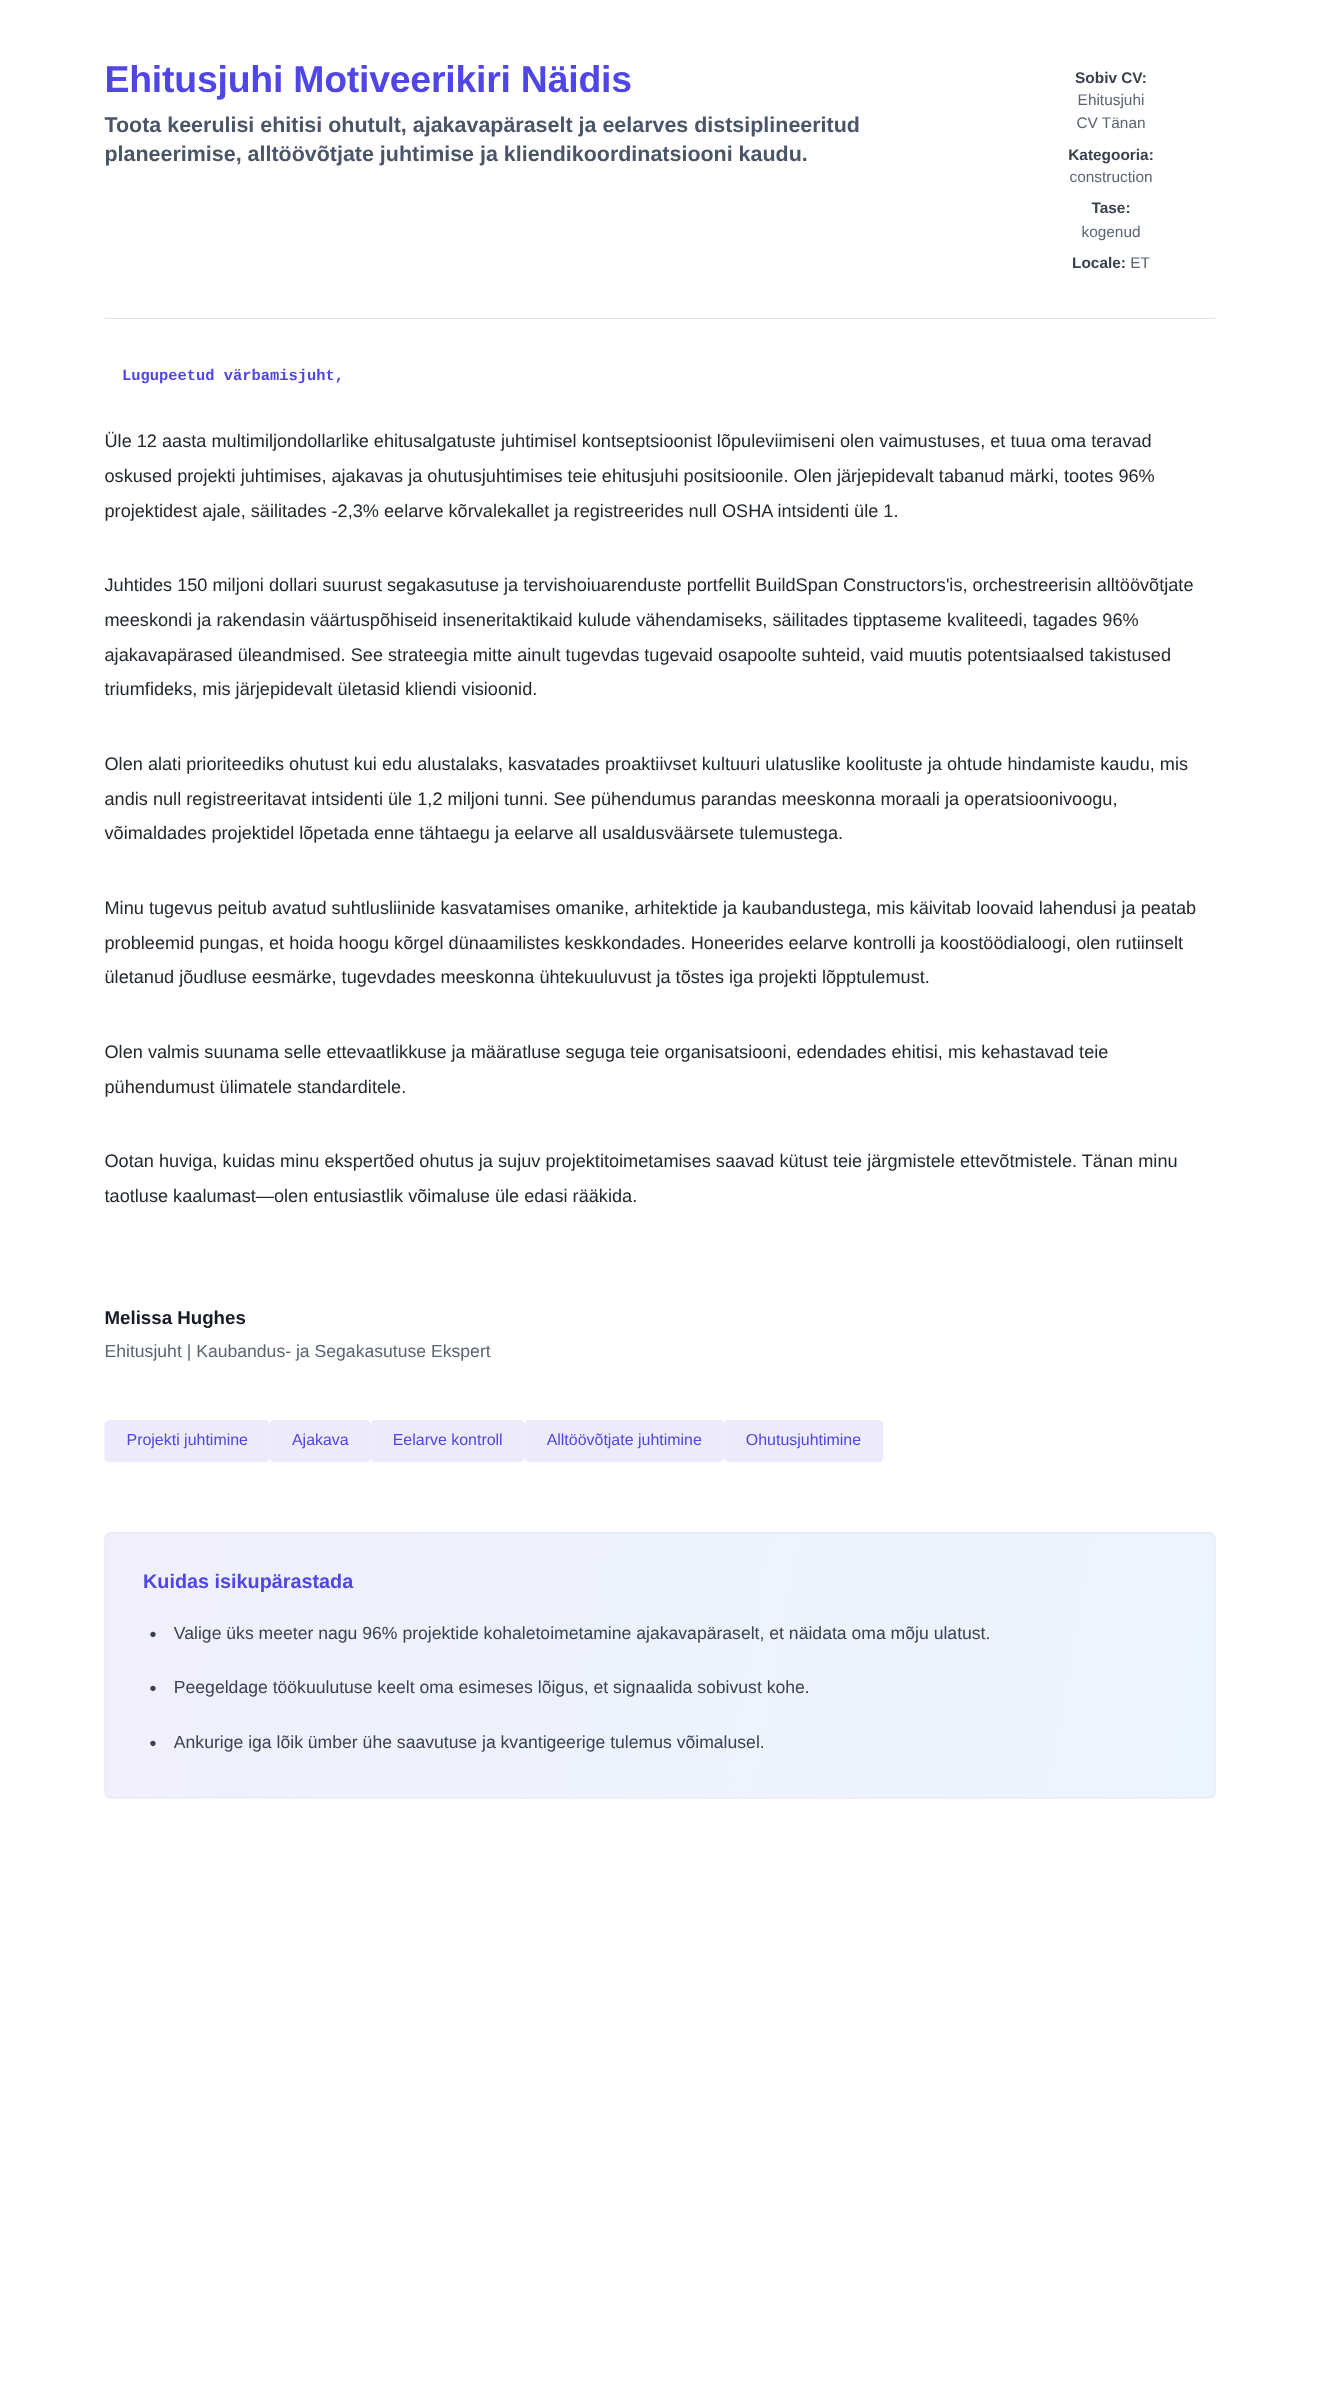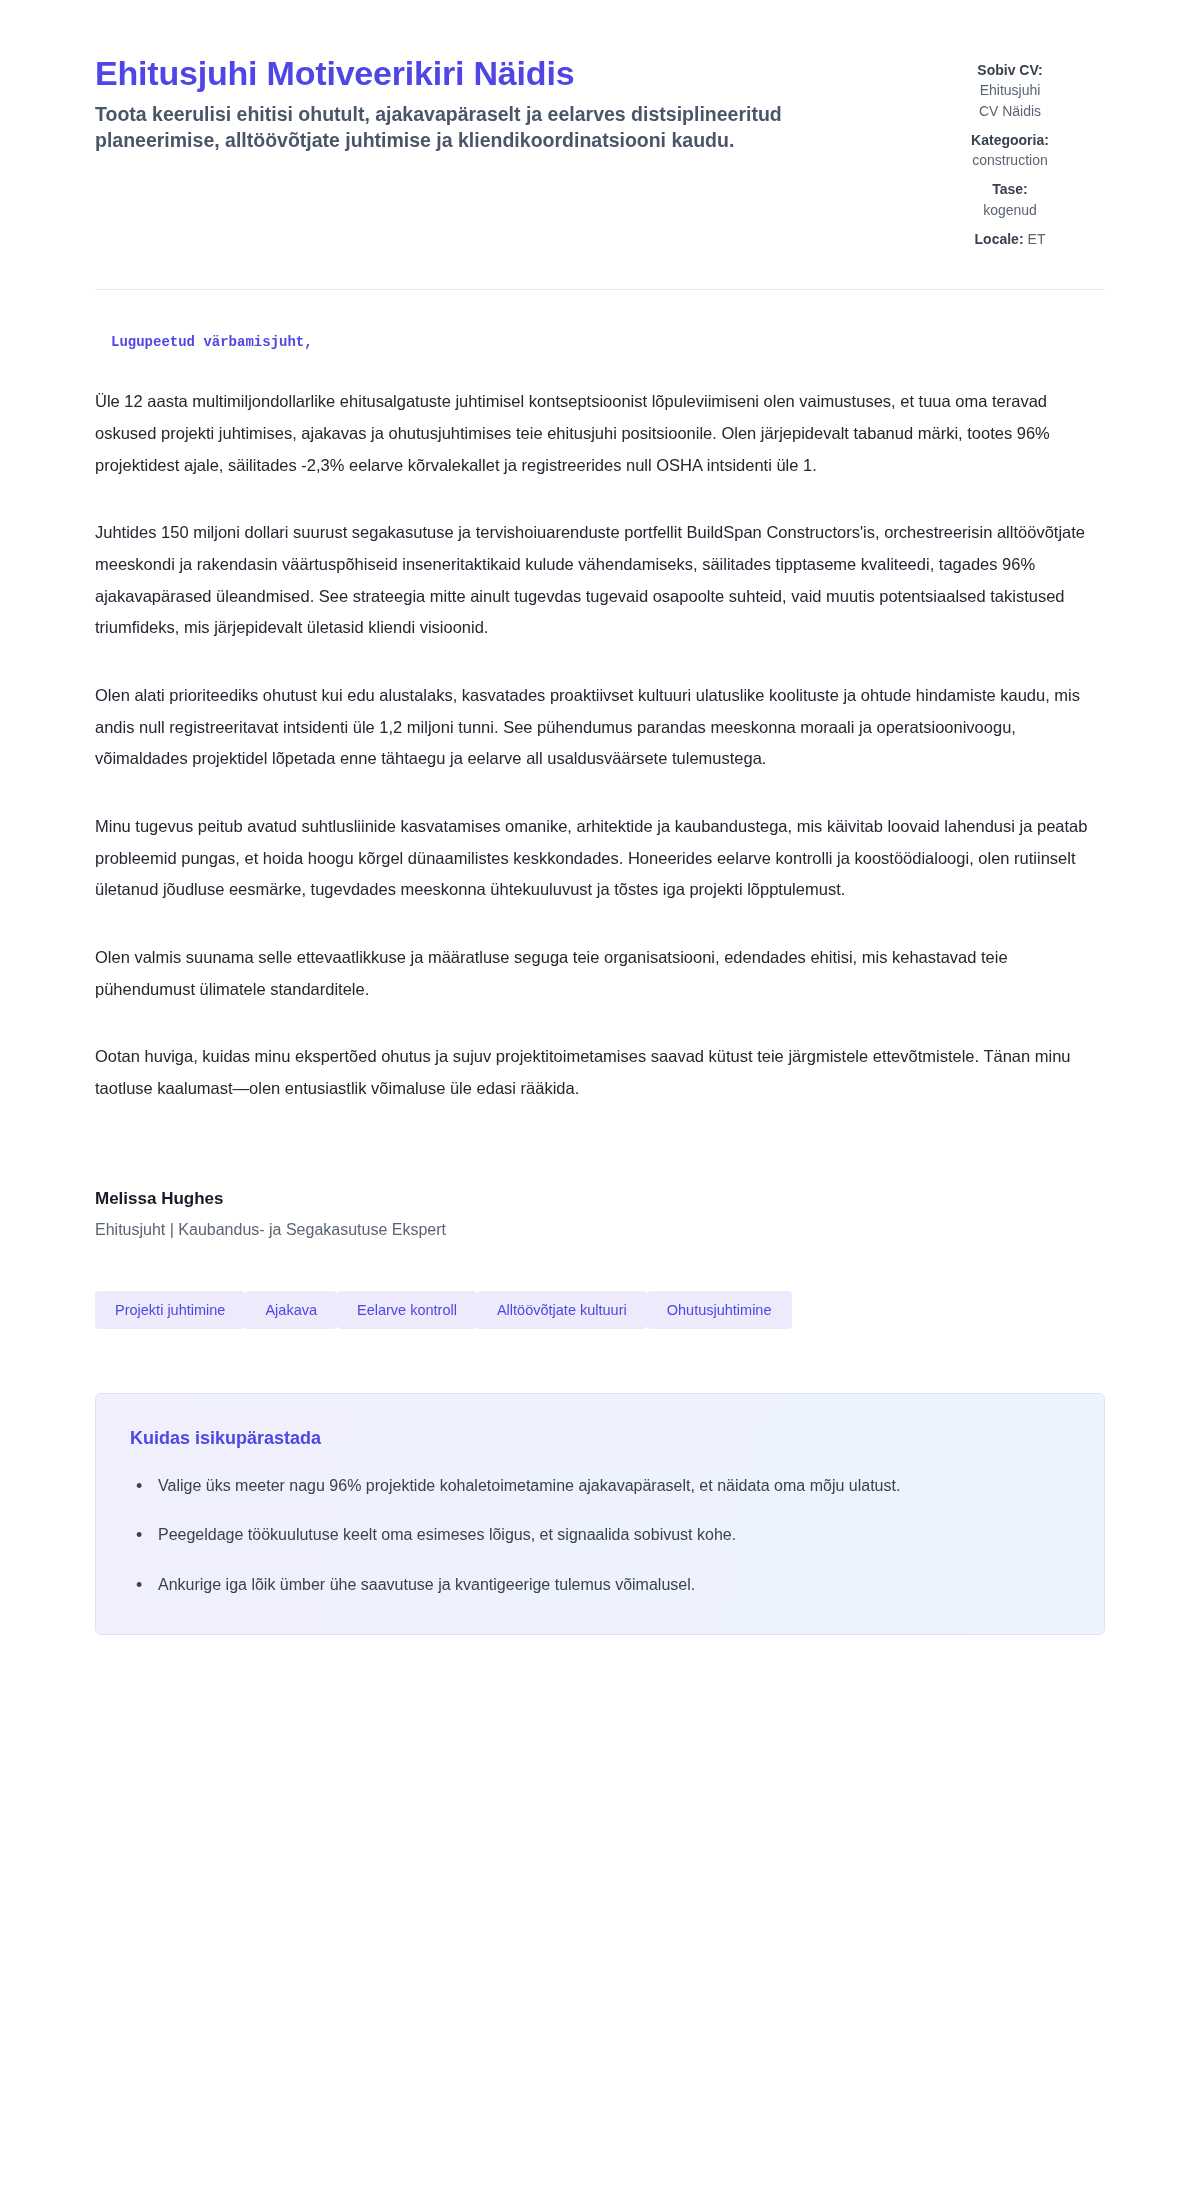--- a/index.html
+++ b/index.html
@@ -161,21 +161,21 @@
   <div class="header">
     <div class="header-left">
       <h1 class="doc-title">Ehitusjuhi Motiveerikiri Näidis</h1>
       <p class="doc-subtitle">Toota keerulisi ehitisi ohutult, ajakavapäraselt ja eelarves distsiplineeritud planeerimise, alltöövõtjate juhtimise ja kliendikoordinatsiooni kaudu.</p>
     </div>
 
     <div class="meta">
       <div class="meta-row">
         <div class="meta-label">Sobiv CV:</div>
         <div class="meta-value">Ehitusjuhi</div>
-        <div class="meta-value">CV Näidis</div>
+        <div class="meta-value">CV Tänan</div>
       </div>
       <div class="meta-row">
         <div class="meta-label">Kategooria:</div>
         <div class="meta-value">construction</div>
       </div>
       <div class="meta-row">
         <div class="meta-label">Tase:</div>
         <div class="meta-value">kogenud</div>
       </div>
       <div class="meta-row meta-inline">
@@ -199,21 +199,21 @@
 
   <div class="signature">
     <div class="sig-name">Melissa Hughes</div>
     <div class="sig-role">Ehitusjuht | Kaubandus- ja Segakasutuse Ekspert</div>
   </div>
 
   <div class="chips">
     <span class="chip">Projekti juhtimine</span>
     <span class="chip">Ajakava</span>
     <span class="chip">Eelarve kontroll</span>
-    <span class="chip">Alltöövõtjate kultuuri</span>
+    <span class="chip">Alltöövõtjate juhtimine</span>
     <span class="chip">Ohutusjuhtimine</span>
   </div>
 
   <div class="tipbox">
     <div class="tip-title">Kuidas isikupärastada</div>
     <ul class="tip-list">
       <li>Valige üks meeter nagu 96% projektide kohaletoimetamine ajakavapäraselt, et näidata oma mõju ulatust.</li>
       <li>Peegeldage töökuulutuse keelt oma esimeses lõigus, et signaalida sobivust kohe.</li>
       <li>Ankurige iga lõik ümber ühe saavutuse ja kvantigeerige tulemus võimalusel.</li>
     </ul>

